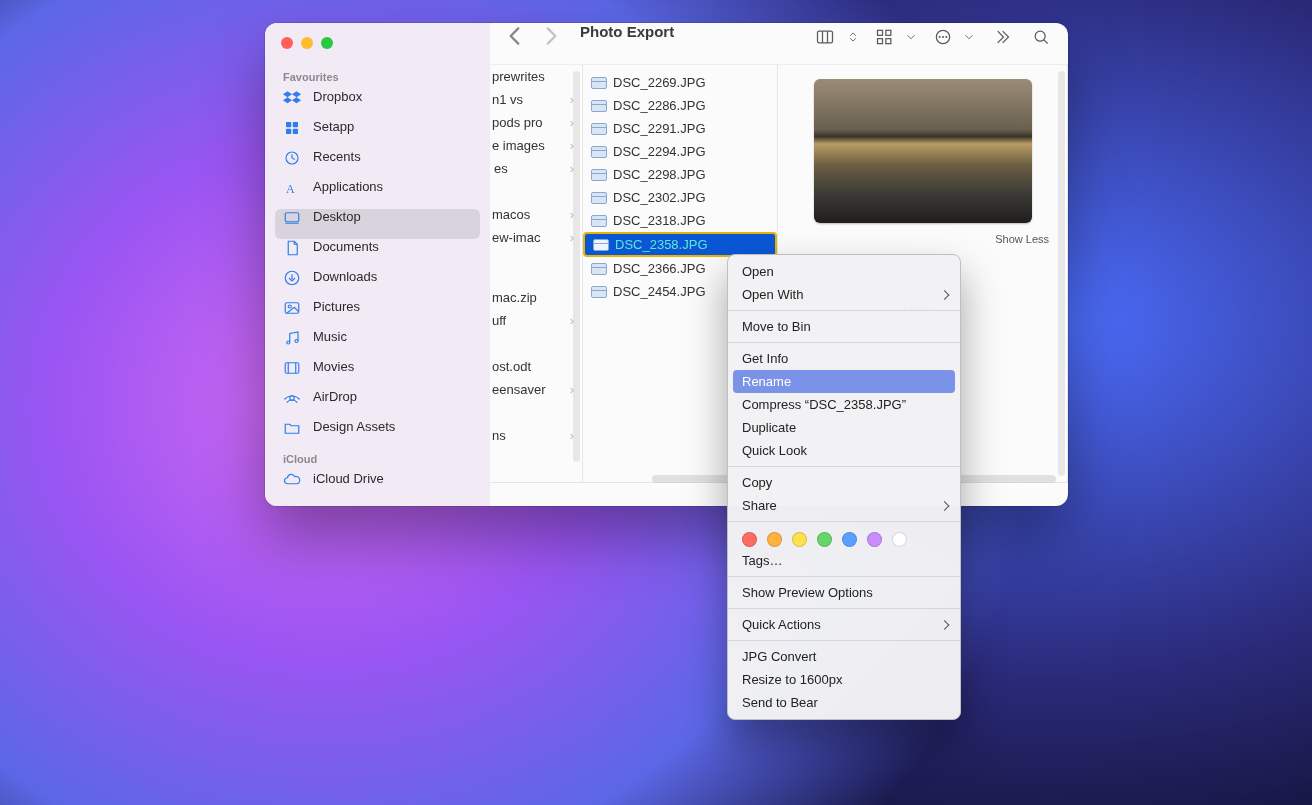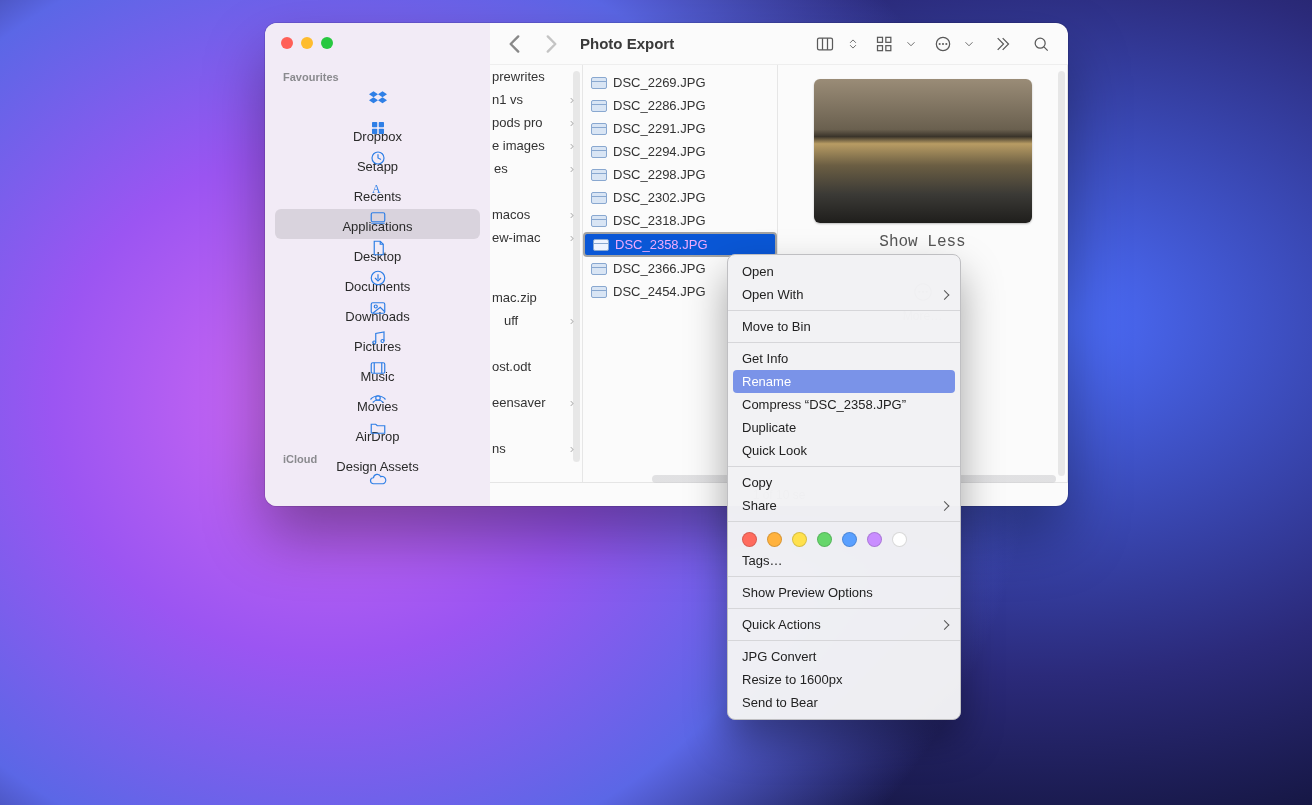--- a/index.html
+++ b/index.html
@@ -36,52 +36,52 @@
   }
   
   .sidebar{width:225px;flex:none;background:var(--sidebar-bg);padding:12px 10px 10px 10px;
     display:flex;flex-direction:column;}
   .traffic{display:flex;gap:8px;padding:2px 4px 18px 6px;}
   .traffic span{width:12px;height:12px;border-radius:50%;display:block;}
   .t-close{background:#ff5f57;}
   .t-min{background:#febc2e;}
   .t-max{background:#28c840;}
   .sb-section-title{font-size:11px;font-weight:600;color:#8a8a8e;padding:4px 8px 6px;}
-  .sb-item{display:flex;align-items:center;gap:22px;height:30px;padding:0 8px;border-radius:6px;color:#2a2a2a;flex-direction:column;}
+  .sb-item{display:flex;gap:12px;height:30px;padding:0 8px;border-radius:6px;color:#2a2a2a;}
   .sb-item.active{background:rgba(0,0,0,.1);}
   .sb-item svg{width:18px;height:18px;fill:none;stroke:#2f7fe6;stroke-width:1.6;}
   .sb-item .lbl{font-size:13px;}
   
   .main{flex:1 1 auto;display:flex;flex-direction:column;}
-  .toolbar{height:42px;display:flex;align-items:center;padding:0 12px;gap:10px;border-bottom:1px solid #eee;}
+  .toolbar{height:42px;display:flex;padding:0 12px;gap:10px;border-bottom:1px solid #eee;}
   .toolbar .nav-btn{width:26px;height:26px;display:flex;align-items:center;justify-content:center;color:#888;}
   .toolbar .title{font-weight:600;font-size:15px;color:#3a3a3a;margin-left:6px;}
   .toolbar .spacer{flex:1;}
   .tb-icon{width:30px;height:28px;display:flex;align-items:center;justify-content:center;color:#5a5a5a;}
   .tb-icon svg{width:20px;height:20px;stroke:currentColor;fill:none;stroke-width:1.5;}
 
   .columns{flex:1 1 auto;display:flex;overflow:hidden;}
   .col{border-right:1px solid #e6e6e6;overflow:hidden;position:relative;}
   .col-inner{position:absolute;inset:0;overflow:hidden;}
   .col1{width:93px;}
   .col2{width:195px;}
   .col3{flex:1;}
   .frow{display:flex;align-items:center;gap:6px;height:23px;padding:0 8px;font-size:13px;color:#333;white-space:nowrap;}
   .frow .chev{margin-left:auto;color:#bbb;}
   .frow .ficon{width:16px;height:12px;background:#d9e5f4;border:1px solid #89a8d0;border-radius:2px;position:relative;flex:none;}
   .frow .ficon::after{content:"";position:absolute;left:0;right:0;top:3px;height:1px;background:#89a8d0;}
-  .frow.selected{background:var(--row-sel);color:#f0abfc;border:2px solid #a3a3a3;border-radius:4px;height:25px;}
+  .frow.selected{background:var(--row-sel);color:#5eead4;border:2px solid #eab308;border-radius:4px;height:25px;}
   .frow.selected .ficon{background:#eef4ff;}
 
   
   .preview{padding:14px 18px 10px 18px;overflow:auto;}
   .thumb{width:218px;height:144px;border-radius:6px;background:
      linear-gradient(180deg,#9a8c77 0%,#6a604f 35%,#3a342a 40%,#b89c64 45%,#6b5e43 60%,#3b3a36 80%,#1f1e1c 100%);
      box-shadow:0 1px 2px rgba(0,0,0,.25);margin:0 auto 10px;}
-  .showless{font-size:16px;color:#555;text-align:center;font-family:Liberation Mono, monospace;}
+  .showless{font-size:11px;color:#555;text-align:right;}
   .more-row{display:flex;flex-direction:column;align-items:center;color:#777;margin-top:30px;gap:6px;font-size:12px;}
   .more-row svg{width:22px;height:22px;stroke:#777;fill:none;stroke-width:1.5;}
 
   .statusbar{height:24px;border-top:1px solid #e5e5e5;padding:0 12px;display:flex;align-items:center;justify-content:center;color:#666;font-size:12px;position:relative;}
   .statusbar::before{content:"";position:absolute;left:28%;right:12px;top:-8px;height:8px;background:linear-gradient(#cfcfd2,#cfcfd2);border-radius:4px;opacity:.6;}
 
   
   .ctx{
     position:absolute;left:727px;top:254px;width:234px;
     background:var(--menu-bg);border:1px solid var(--menu-border);border-radius:8px;
@@ -311,31 +311,31 @@
               <span>macos</span>
               <span class="chev">›</span>
             </div>
             <div class="frow" style="padding-left: 2px;">
               <span>ew-imac</span>
               <span class="chev">›</span>
             </div>
             <div class="frow" style="padding-left: 2px; margin-top: 37px;">
               <span>mac.zip</span>
             </div>
-            <div class="frow" style="padding-left: 2px; margin-left: 12px;">
+            <div class="frow" style="padding-left: 2px;">
               <span>uff</span>
               <span class="chev">›</span>
             </div>
             <div class="frow" style="padding-left: 2px;">
               <span></span>
             </div>
             <div class="frow" style="padding-left: 2px;">
               <span>ost.odt</span>
             </div>
-            <div class="frow" style="padding-left: 2px; margin-top: 13px;">
+            <div class="frow" style="padding-left: 2px;">
               <span>eensaver</span>
               <span class="chev">›</span>
             </div>
             <div class="frow" style="padding-left: 2px;">
               <span></span>
             </div>
             <div class="frow" style="padding-left: 2px;">
               <span>ns</span>
               <span class="chev">›</span>
             </div>

